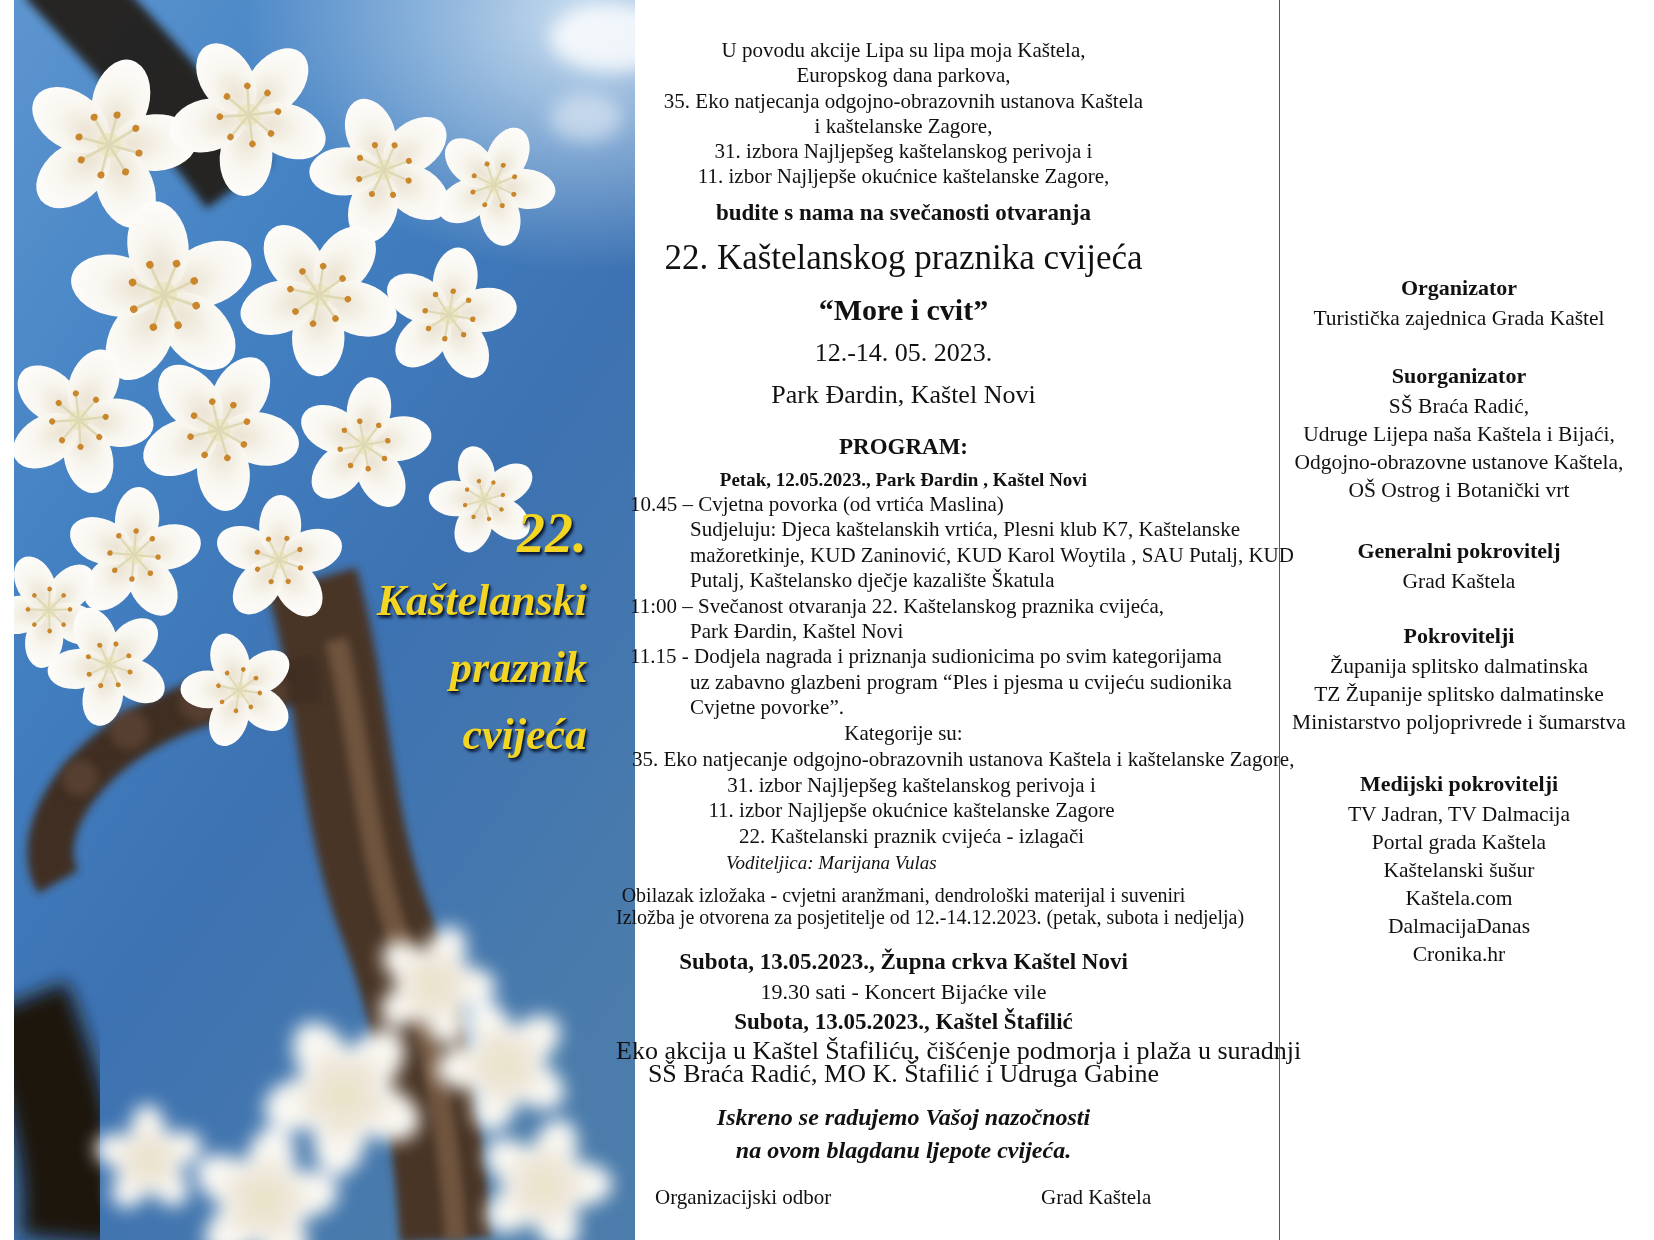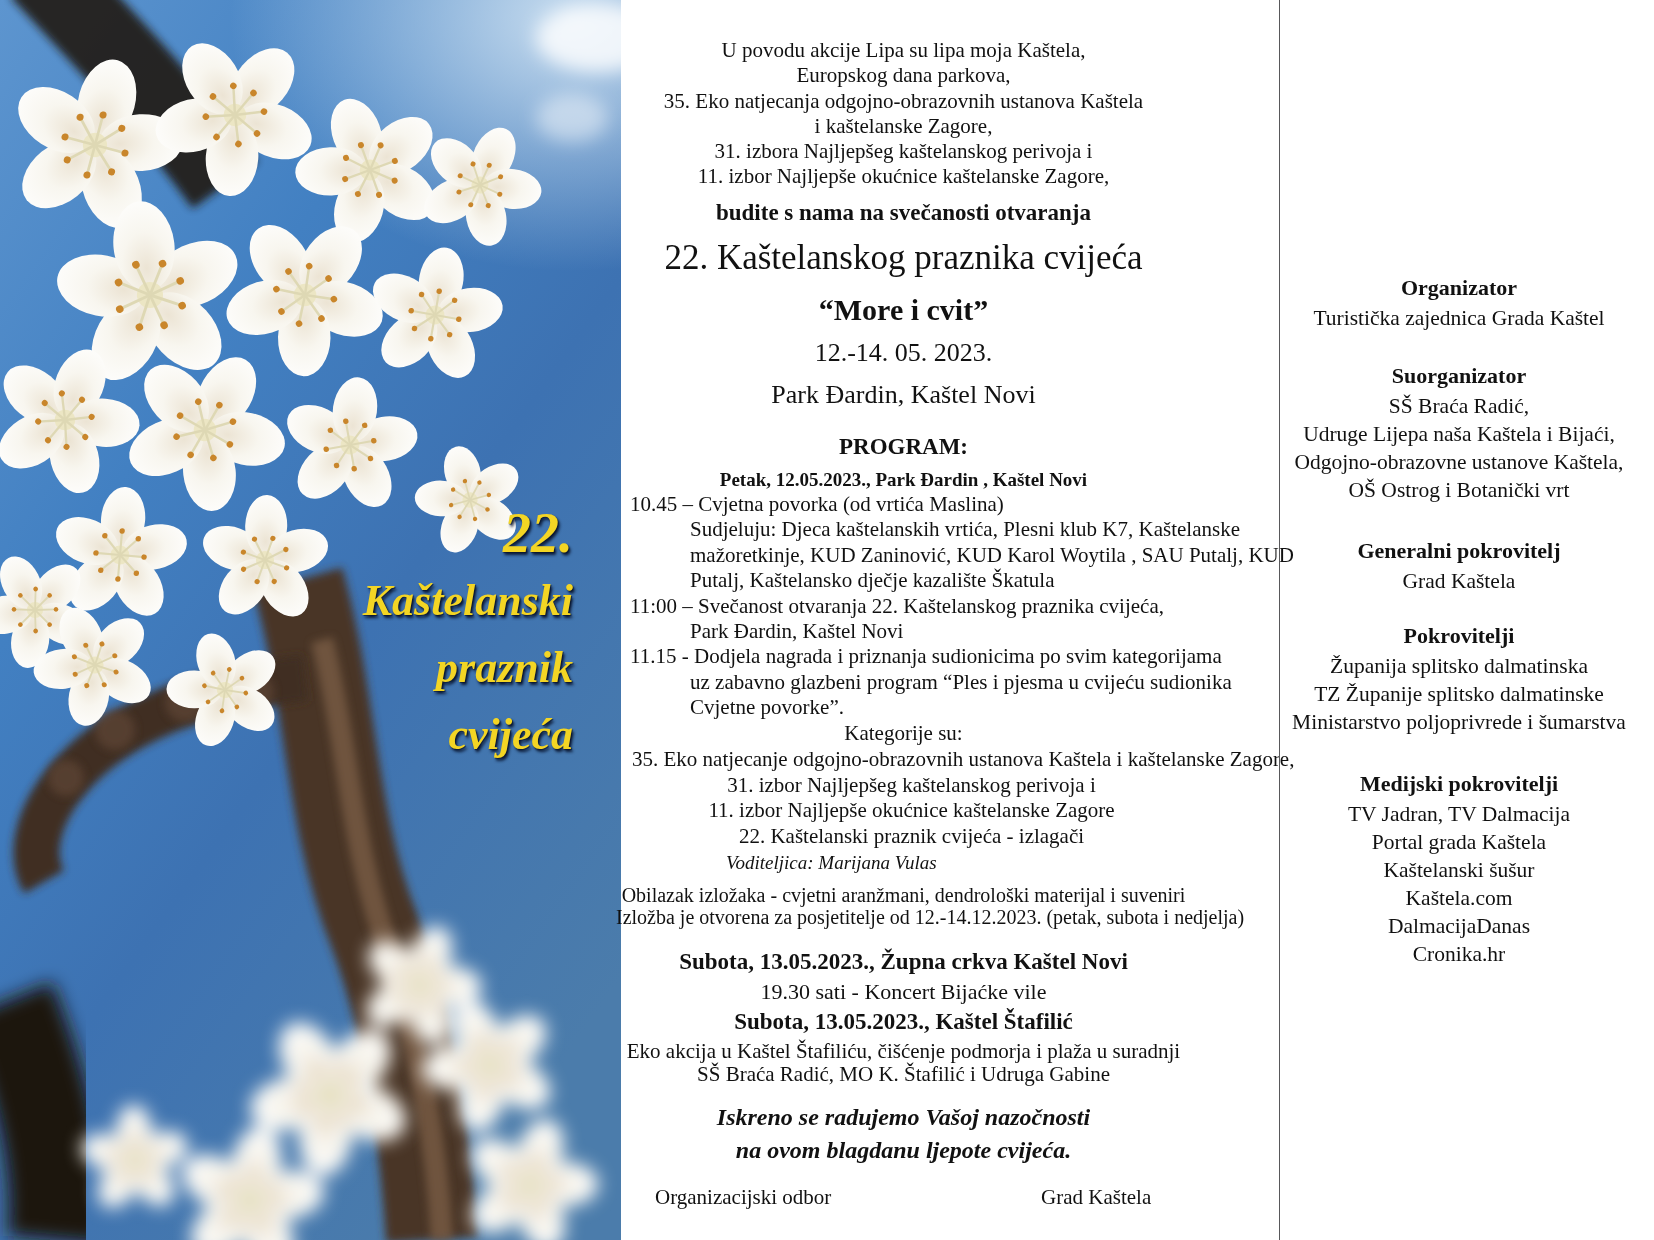--- a/index.html
+++ b/index.html
@@ -2,21 +2,21 @@
 <html><head>
 <meta charset="utf-8">
 <style>
   html,body { margin:0; padding:0; background:#888; }
   .page {
     position:relative; width:1654px; height:1240px; margin:0 auto;
     background:#ffffff; overflow:hidden; color:#111;
     font-family:"Liberation Serif", serif;
   }
   
-  .photo { position:absolute; left:0; top:0; width:621px; height:876px; }
+  .photo { position:absolute; left:14px; top:0; width:621px; height:876px; }
   .photo svg { display:block; }
   .overlay {
     position:absolute; right:48px; top:500px; text-align:right;
     font-style:italic; font-weight:bold; color:#f3d524;
     font-size:44px; line-height:67px;
     text-shadow:2px 3px 3px rgba(10,22,48,.92), 1px 1px 1px rgba(10,22,48,.8);
     white-space:nowrap;
   }
   .overlay .big { font-size:56px; }
   
@@ -36,21 +36,21 @@
   #schedule .c  { margin-left:74px; }
   #catLabel     { top:719px; font-size:21px; line-height:28px; }
   #categories   { top:747px; font-size:21px; line-height:25.5px; }
   #categories div { margin-left:16px;text-align:center; }
   #host         { top:851px; font-size:19px; line-height:24px; font-style:italic; }
   #host div     { margin-left:110px; }
   #notes        { top:885px; font-size:20px; line-height:21.5px; }
   #sat1Head     { top:947px;  font-size:23px; line-height:30px; font-weight:bold; }
   #sat1Event    { top:978px;  font-size:22px; line-height:27px; }
   #sat2Head     { top:1007px; font-size:23px; line-height:30px; font-weight:bold; }
-  #sat2Lines    { top:1040px; font-size:21px; line-height:22.5px; }
+  #sat2Lines    { top:1040px; font-size:26px; line-height:22.5px; }
   #closing      { top:1101px; font-size:24px; line-height:33px; font-weight:bold; font-style:italic; }
   .footer-item  { position:absolute; top:1184px; font-size:21px; line-height:26px; }
   #footerLeft   { left:655px;text-align:center; }
   #footerRight  { left:1041px; }
   
   .divider { position:absolute; left:1279px; top:0; width:1px; height:1240px; background:#58585a; }
   
   .rblk { position:absolute; left:1280px; width:358px; text-align:center; }
   .rblk .rh { font-size:22px; line-height:28px; font-weight:bold; margin-bottom:2px; }
   .rblk .rl { font-size:21.5px; line-height:28px; }

